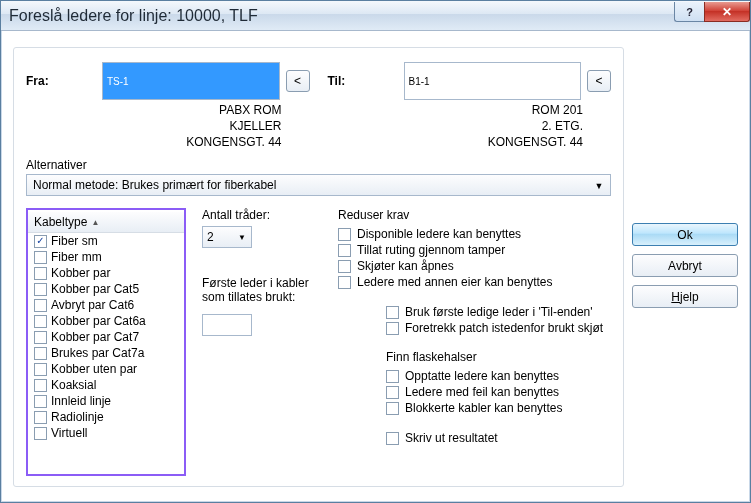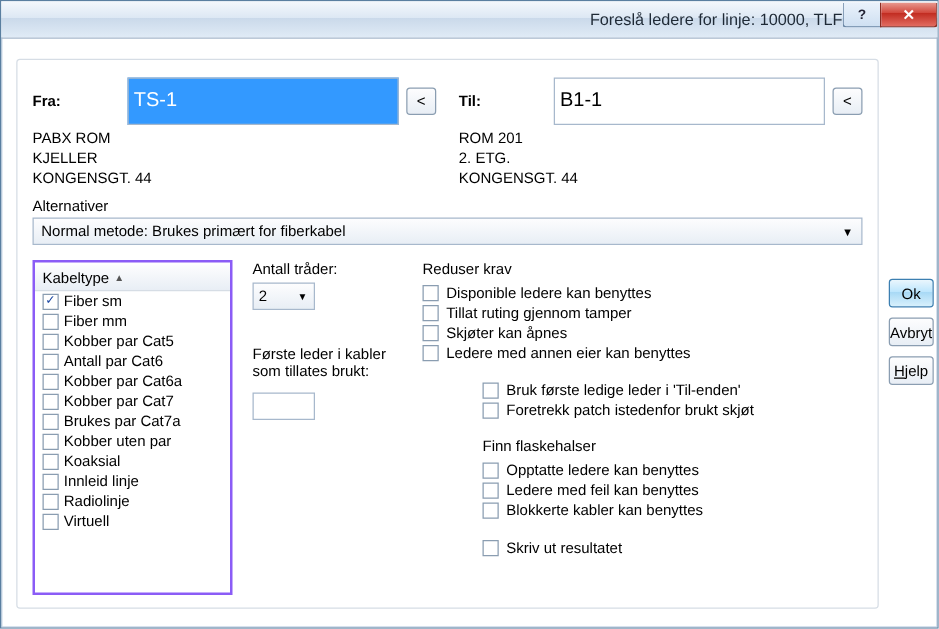--- a/index.html
+++ b/index.html
@@ -18,21 +18,21 @@
     display: flex; flex-direction: column;
     box-shadow: 0 0 0 1px #c9d8e8 inset;
   }
   .titlebar {
     height: 30px;
     background: linear-gradient(#f4f8fc, #dde8f4 45%, #cad9ea 46%, #e0ebf6);
     border-bottom: 1px solid #a7b8cc;
     display: flex; align-items: center;
     padding: 0 0 0 8px;
   }
-  .titlebar-title { flex: 1; color: #1f2a36; font-size: 13px; text-align: right; }
+  .titlebar-title { flex: 1; color: #1f2a36; font-size: 16px; }
   .title-buttons { display: flex; height: 22px; margin-top:-5px; }
   .tbtn {
     width: 30px; height: 20px;
     margin-left: 0;
     border: 1px solid #6a86a4;
     border-top: none;
     background: linear-gradient(#eaf2fb,#cfe0f2);
     display: flex; align-items: center; justify-content: center;
     font-size: 11px; color: #223;
   }
@@ -73,31 +73,31 @@
     padding: 14px 12px 10px 12px;
     margin-top: 6px;
   }
   .row1 { display: flex; gap: 18px; margin-bottom: 4px; }
   .fromto { flex:1; }
   .ft-head { display:flex; align-items:center; gap:6px; }
   .ft-head label { width: 70px; font-weight: bold; }
   .ft-head input {
     flex:1; height:22px;
     border:1px solid #a7b8cc; padding:18px 4px;
-    font-family: inherit; font-size:16px;
+    font-family: inherit; font-size:10px;
   }
   .ft-head input.sel { background:#3399ff; color:#fff; }
   .sqbtn {
     width:24px; height:22px;
     border:1px solid #8a9db1; border-radius:3px;
     background: linear-gradient(#fdfdfe,#e8eef5);
     display:flex; align-items:center; justify-content:center;
     font-size:12px;
   }
-  .addr { line-height:16px; margin-top:2px; padding-right:28px; }
+  .addr { text-align:right; line-height:16px; margin-top:2px; padding-right:28px; }
   .alt-label { margin-top:8px; margin-bottom:2px; }
   .combo {
     width: 100%;
     height:22px;
     border:1px solid #a7b8cc;
     background: linear-gradient(#fdfdfe,#e8eef5);
     display:flex; align-items:center;
     padding:0 4px 0 6px;
     position:relative;
   }
@@ -220,25 +220,29 @@
                 <div class="li">
                   <span class="cb">✓</span>
                   <span>Fiber sm</span>
                 </div>
                 <div class="li">
                   <span class="cb"></span>
                   <span>Fiber mm</span>
                 </div>
                 <div class="li">
                   <span class="cb"></span>
+                  <span>Kobber par</span>
+                </div>
+                <div class="li">
+                  <span class="cb"></span>
                   <span>Kobber par Cat5</span>
                 </div>
                 <div class="li">
                   <span class="cb"></span>
-                  <span>Antall par Cat6</span>
+                  <span>Avbryt par Cat6</span>
                 </div>
                 <div class="li">
                   <span class="cb"></span>
                   <span>Kobber par Cat6a</span>
                 </div>
                 <div class="li">
                   <span class="cb"></span>
                   <span>Kobber par Cat7</span>
                 </div>
                 <div class="li">

